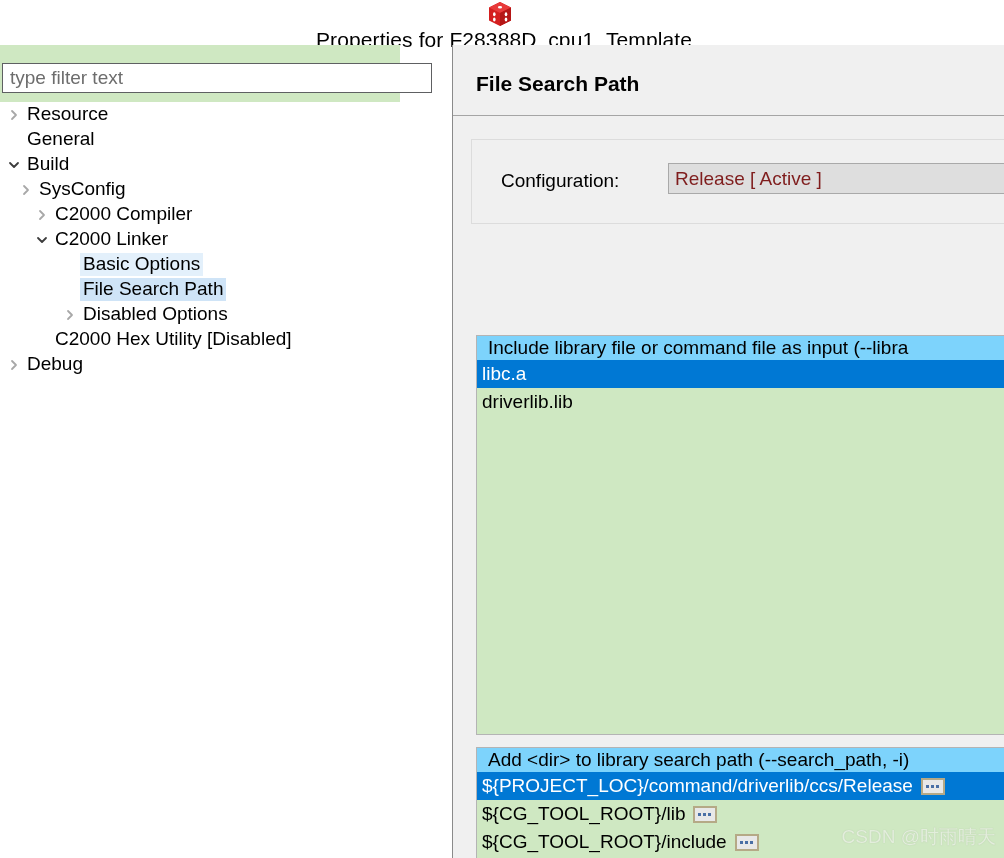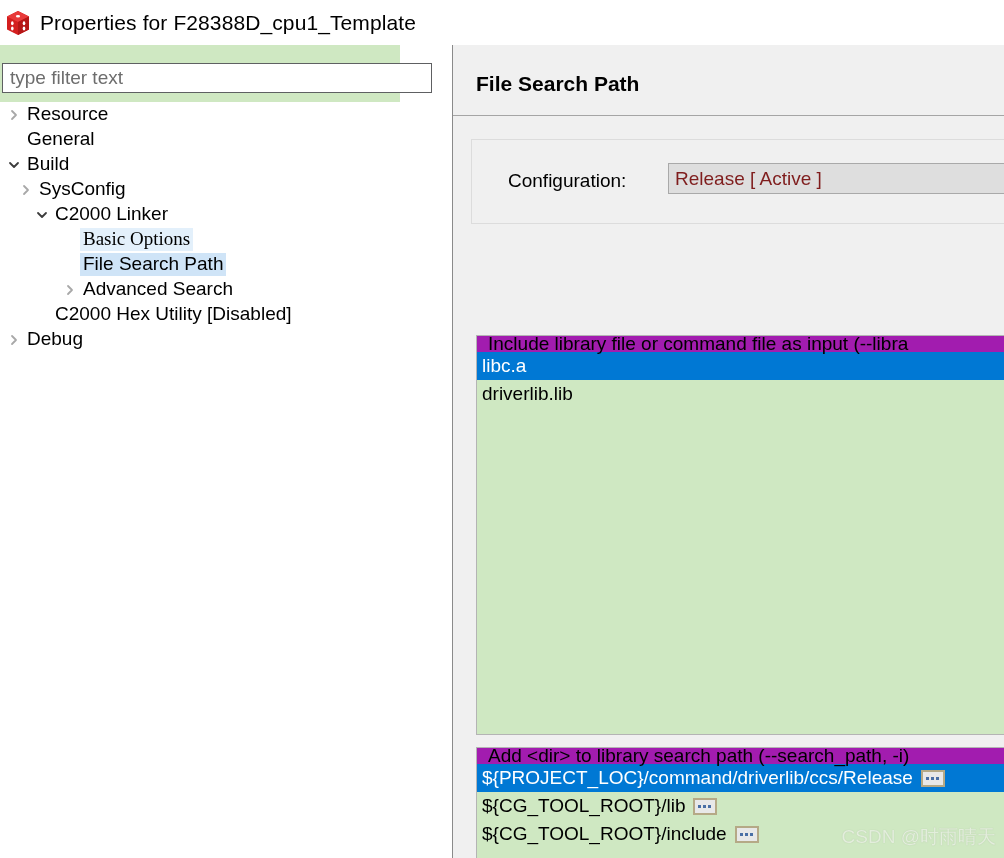--- a/index.html
+++ b/index.html
@@ -18,20 +18,21 @@
   
   #titlebar {
     position: absolute;
     left: 0; top: 0;
     width: 1004px; height: 45px;
     background: #ffffff;
     display: flex;
     align-items: center;
     padding-left: 4px;
     box-sizing: border-box;
+    flex-direction: column;
   }
   #app-icon {
     width: 28px; height: 28px;
     margin-right: 8px;
     flex: 0 0 auto;
     display: block;
   }
   #window-title {
     font-size: 21px;
     color: #000000;
@@ -84,21 +85,21 @@
     justify-content: center;
     color: #a0a0a0;
   }
   .tree-row .twisty svg { display: block; }
   .tree-label {
     font-size: 19px;
     color: #000000;
     padding: 1px 3px 2px 3px;
     line-height: 20px;
   }
-  .tree-label.sel-weak { background: #e3f0fb; font-family: Liberation Serif, serif; }
+  .tree-label.sel-weak { background: #e3f0fb; }
   .tree-label.sel-strong { background: #cfe4f7; }
 
   
   #pane-divider {
     position: absolute;
     left: 452px; top: 45px;
     width: 1px; height: 813px;
     background: #8a8a8a;
   }
 
@@ -130,21 +131,21 @@
     position: absolute;
     left: 18px; top: 94px;
     width: 533px; height: 85px;
     border: 1px solid #dcdcdc;
     border-right: none;
     box-sizing: border-box;
     background: #f0f0f0;
   }
   #config-label {
     position: absolute;
-    left: 36px; top: 30px;
+    left: 29px; top: 30px;
     font-size: 19px;
     color: #000000;
     white-space: nowrap;
   }
   #config-combo {
     position: absolute;
     left: 196px; top: 23px;
     width: 337px; height: 31px;
     box-sizing: border-box;
     background: #dedede;
@@ -163,22 +164,22 @@
     position: absolute;
     left: 23px;
     width: 528px;
     border: 1px solid #b4b4b4;
     border-right: none;
     box-sizing: border-box;
     background: #cfe8c2;
     overflow: hidden;
   }
   .listbox-header {
-    height: 16px;
-    background: #a21caf;
+    height: 24px;
+    background: #7dd3fc;
     display: flex;
     align-items: center;
     padding-left: 11px;
     font-size: 19px;
     color: #000000;
     white-space: nowrap;
     box-sizing: border-box;
   }
   .list-item {
     height: 28px;
@@ -271,40 +272,48 @@
         <span class="twisty">
           <svg width="12" height="12" viewBox="0 0 12 12">
             <path d="M4 2 L8 6 L4 10" fill="none" stroke="#a8a8a8" stroke-width="1.8" stroke-linecap="round" stroke-linejoin="round"></path>
           </svg>
         </span>
         <span class="tree-label">SysConfig</span>
       </div>
       <div class="tree-row" style="padding-left: 32px;">
         <span class="twisty">
           <svg width="12" height="12" viewBox="0 0 12 12">
+            <path d="M4 2 L8 6 L4 10" fill="none" stroke="#a8a8a8" stroke-width="1.8" stroke-linecap="round" stroke-linejoin="round"></path>
+          </svg>
+        </span>
+        <span class="tree-label">C2000 Compiler</span>
+      </div>
+      <div class="tree-row" style="padding-left: 32px;">
+        <span class="twisty">
+          <svg width="12" height="12" viewBox="0 0 12 12">
             <path d="M2 4 L6 8 L10 4" fill="none" stroke="#3c3c3c" stroke-width="1.8" stroke-linecap="round" stroke-linejoin="round"></path>
           </svg>
         </span>
         <span class="tree-label">C2000 Linker</span>
       </div>
       <div class="tree-row" style="padding-left: 60px;">
         <span class="twisty"></span>
         <span class="tree-label sel-weak">Basic Options</span>
       </div>
       <div class="tree-row" style="padding-left: 60px;">
         <span class="twisty"></span>
         <span class="tree-label sel-strong">File Search Path</span>
       </div>
       <div class="tree-row" style="padding-left: 60px;">
         <span class="twisty">
           <svg width="12" height="12" viewBox="0 0 12 12">
             <path d="M4 2 L8 6 L4 10" fill="none" stroke="#a8a8a8" stroke-width="1.8" stroke-linecap="round" stroke-linejoin="round"></path>
           </svg>
         </span>
-        <span class="tree-label">Advanced Search</span>
+        <span class="tree-label">Disabled Options</span>
       </div>
       <div class="tree-row" style="padding-left: 32px;">
         <span class="twisty"></span>
         <span class="tree-label">C2000 Hex Utility  [Disabled]</span>
       </div>
       <div class="tree-row" style="padding-left: 4px;">
         <span class="twisty">
           <svg width="12" height="12" viewBox="0 0 12 12">
             <path d="M4 2 L8 6 L4 10" fill="none" stroke="#a8a8a8" stroke-width="1.8" stroke-linecap="round" stroke-linejoin="round"></path>
           </svg>

